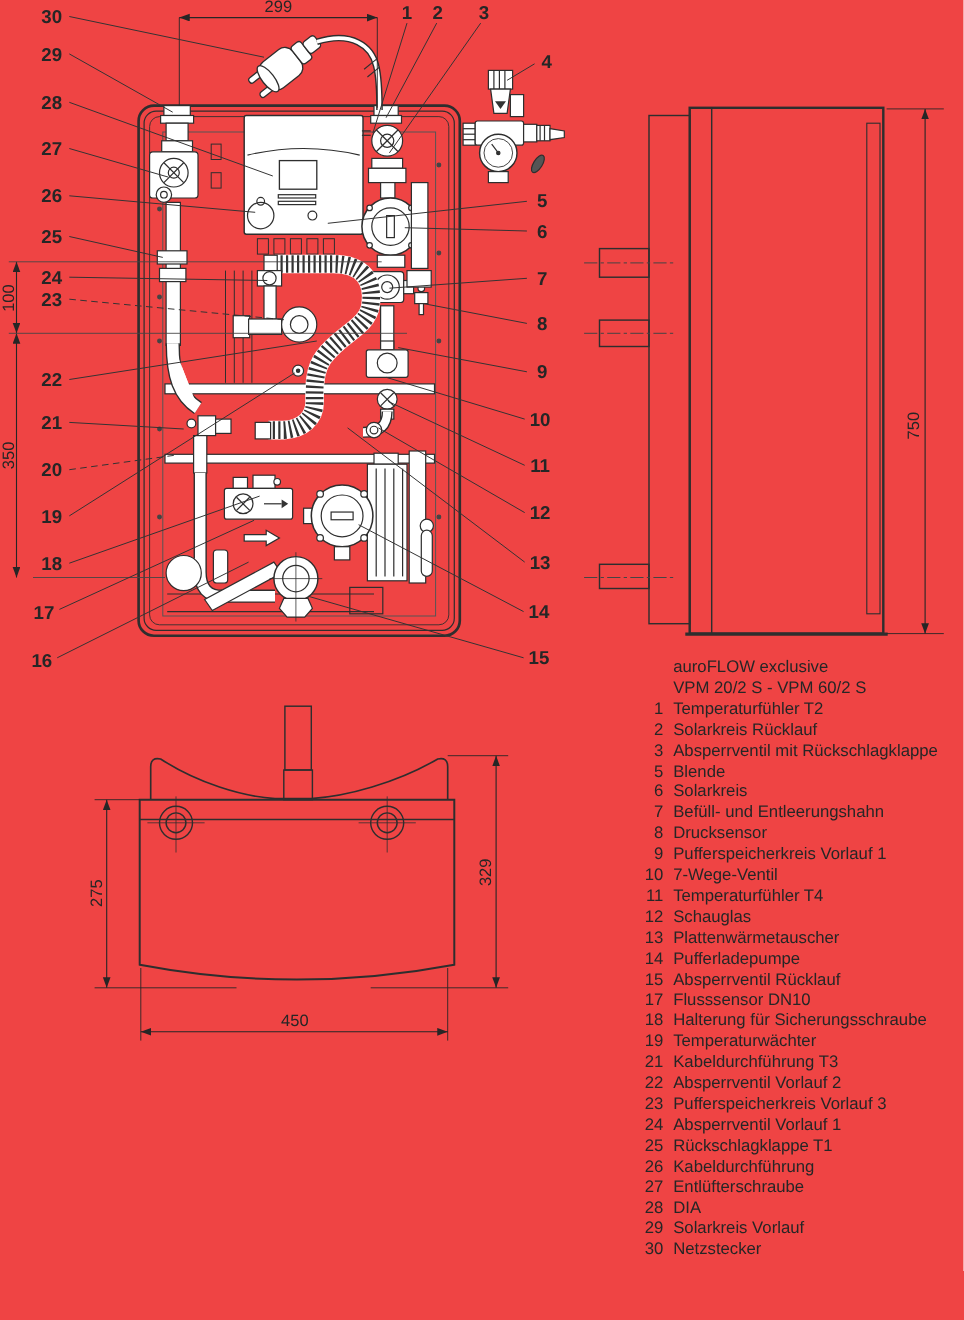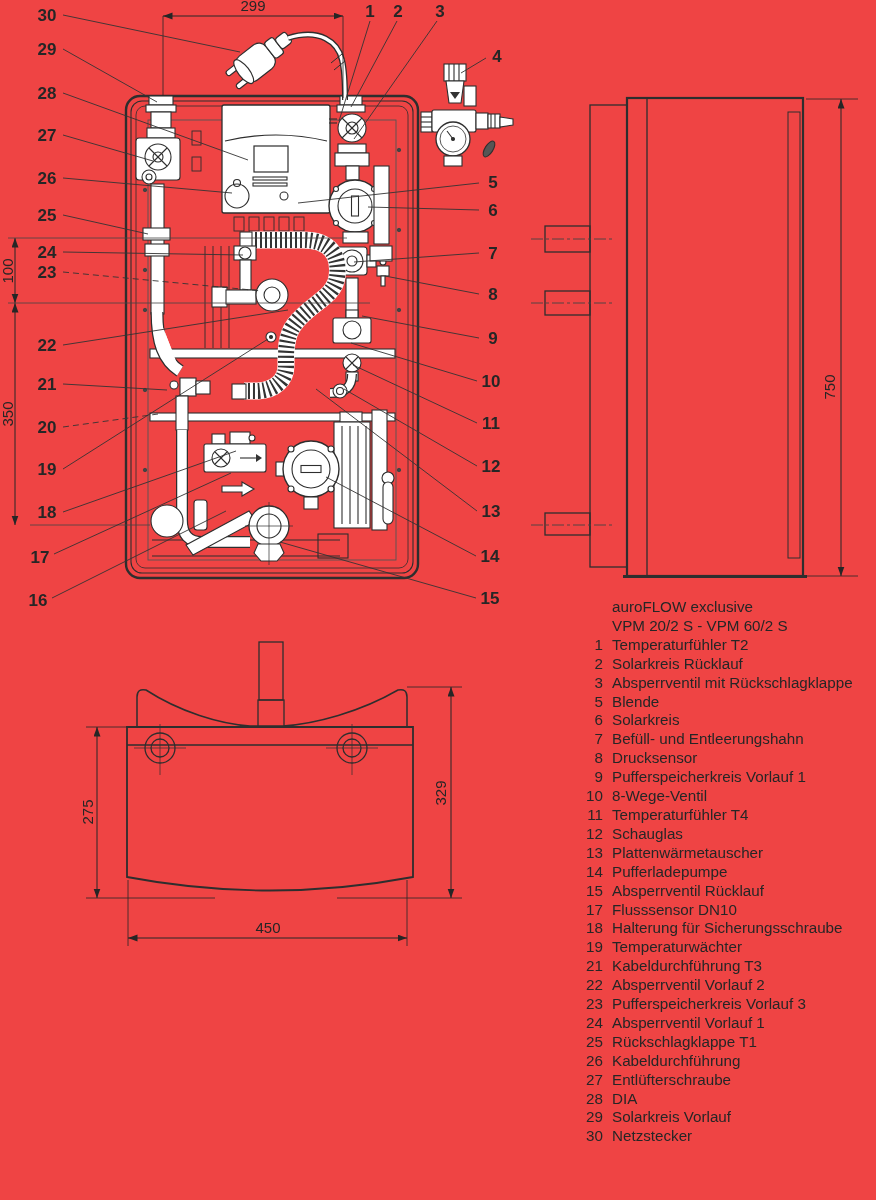--- a/index.html
+++ b/index.html
@@ -441,21 +441,21 @@
   <div class="ltitle">auroFLOW exclusive</div>
   <div class="ltitle">VPM 20/2 S - VPM 60/2 S</div>
   <div class="lrow"><span class="ln">1</span><span class="lt">Temperaturfühler T2</span></div>
   <div class="lrow"><span class="ln">2</span><span class="lt">Solarkreis Rücklauf</span></div>
   <div class="lrow"><span class="ln">3</span><span class="lt">Absperrventil mit Rückschlagklappe</span></div>
   <div class="lrow"><span class="ln">5</span><span class="lt">Blende</span></div>
   <div class="lrow"><span class="ln">6</span><span class="lt">Solarkreis</span></div>
   <div class="lrow"><span class="ln">7</span><span class="lt">Befüll- und Entleerungshahn</span></div>
   <div class="lrow"><span class="ln">8</span><span class="lt">Drucksensor</span></div>
   <div class="lrow"><span class="ln">9</span><span class="lt">Pufferspeicherkreis Vorlauf 1</span></div>
-  <div class="lrow"><span class="ln">10</span><span class="lt">8-Wege-Ventil</span></div>
+  <div class="lrow"><span class="ln">10</span><span class="lt">7-Wege-Ventil</span></div>
   <div class="lrow"><span class="ln">11</span><span class="lt">Temperaturfühler T4</span></div>
   <div class="lrow"><span class="ln">12</span><span class="lt">Schauglas</span></div>
   <div class="lrow"><span class="ln">13</span><span class="lt">Plattenwärmetauscher</span></div>
   <div class="lrow"><span class="ln">14</span><span class="lt">Pufferladepumpe</span></div>
   <div class="lrow"><span class="ln">15</span><span class="lt">Absperrventil Rücklauf</span></div>
   <div class="lrow"><span class="ln">17</span><span class="lt">Flusssensor DN10</span></div>
   <div class="lrow"><span class="ln">18</span><span class="lt">Halterung für Sicherungsschraube</span></div>
   <div class="lrow"><span class="ln">19</span><span class="lt">Temperaturwächter</span></div>
   <div class="lrow"><span class="ln">21</span><span class="lt">Kabeldurchführung T3</span></div>
   <div class="lrow"><span class="ln">22</span><span class="lt">Absperrventil Vorlauf 2</span></div>

